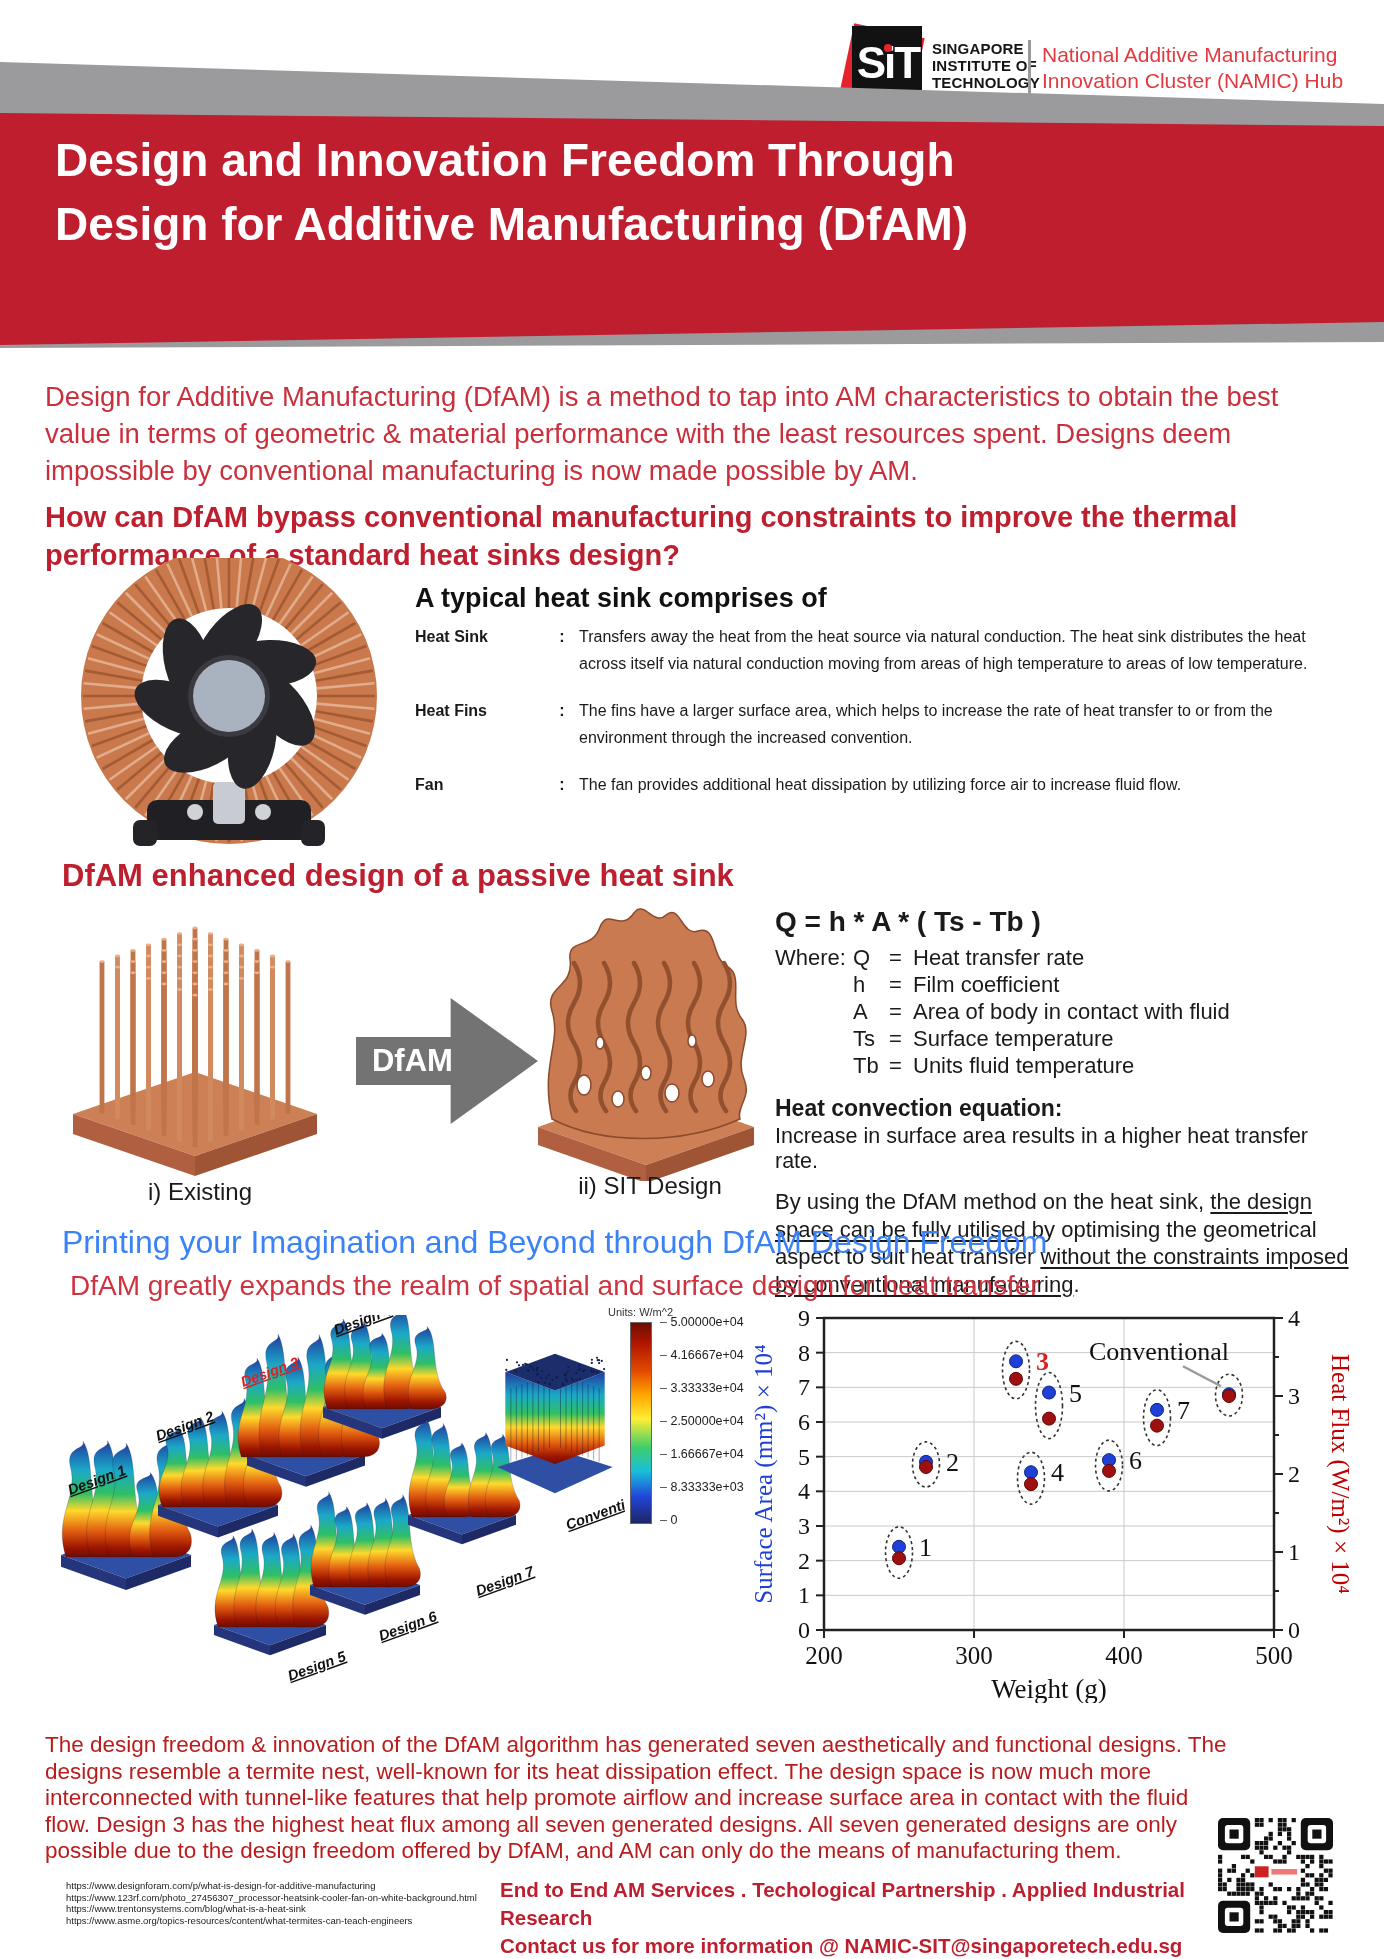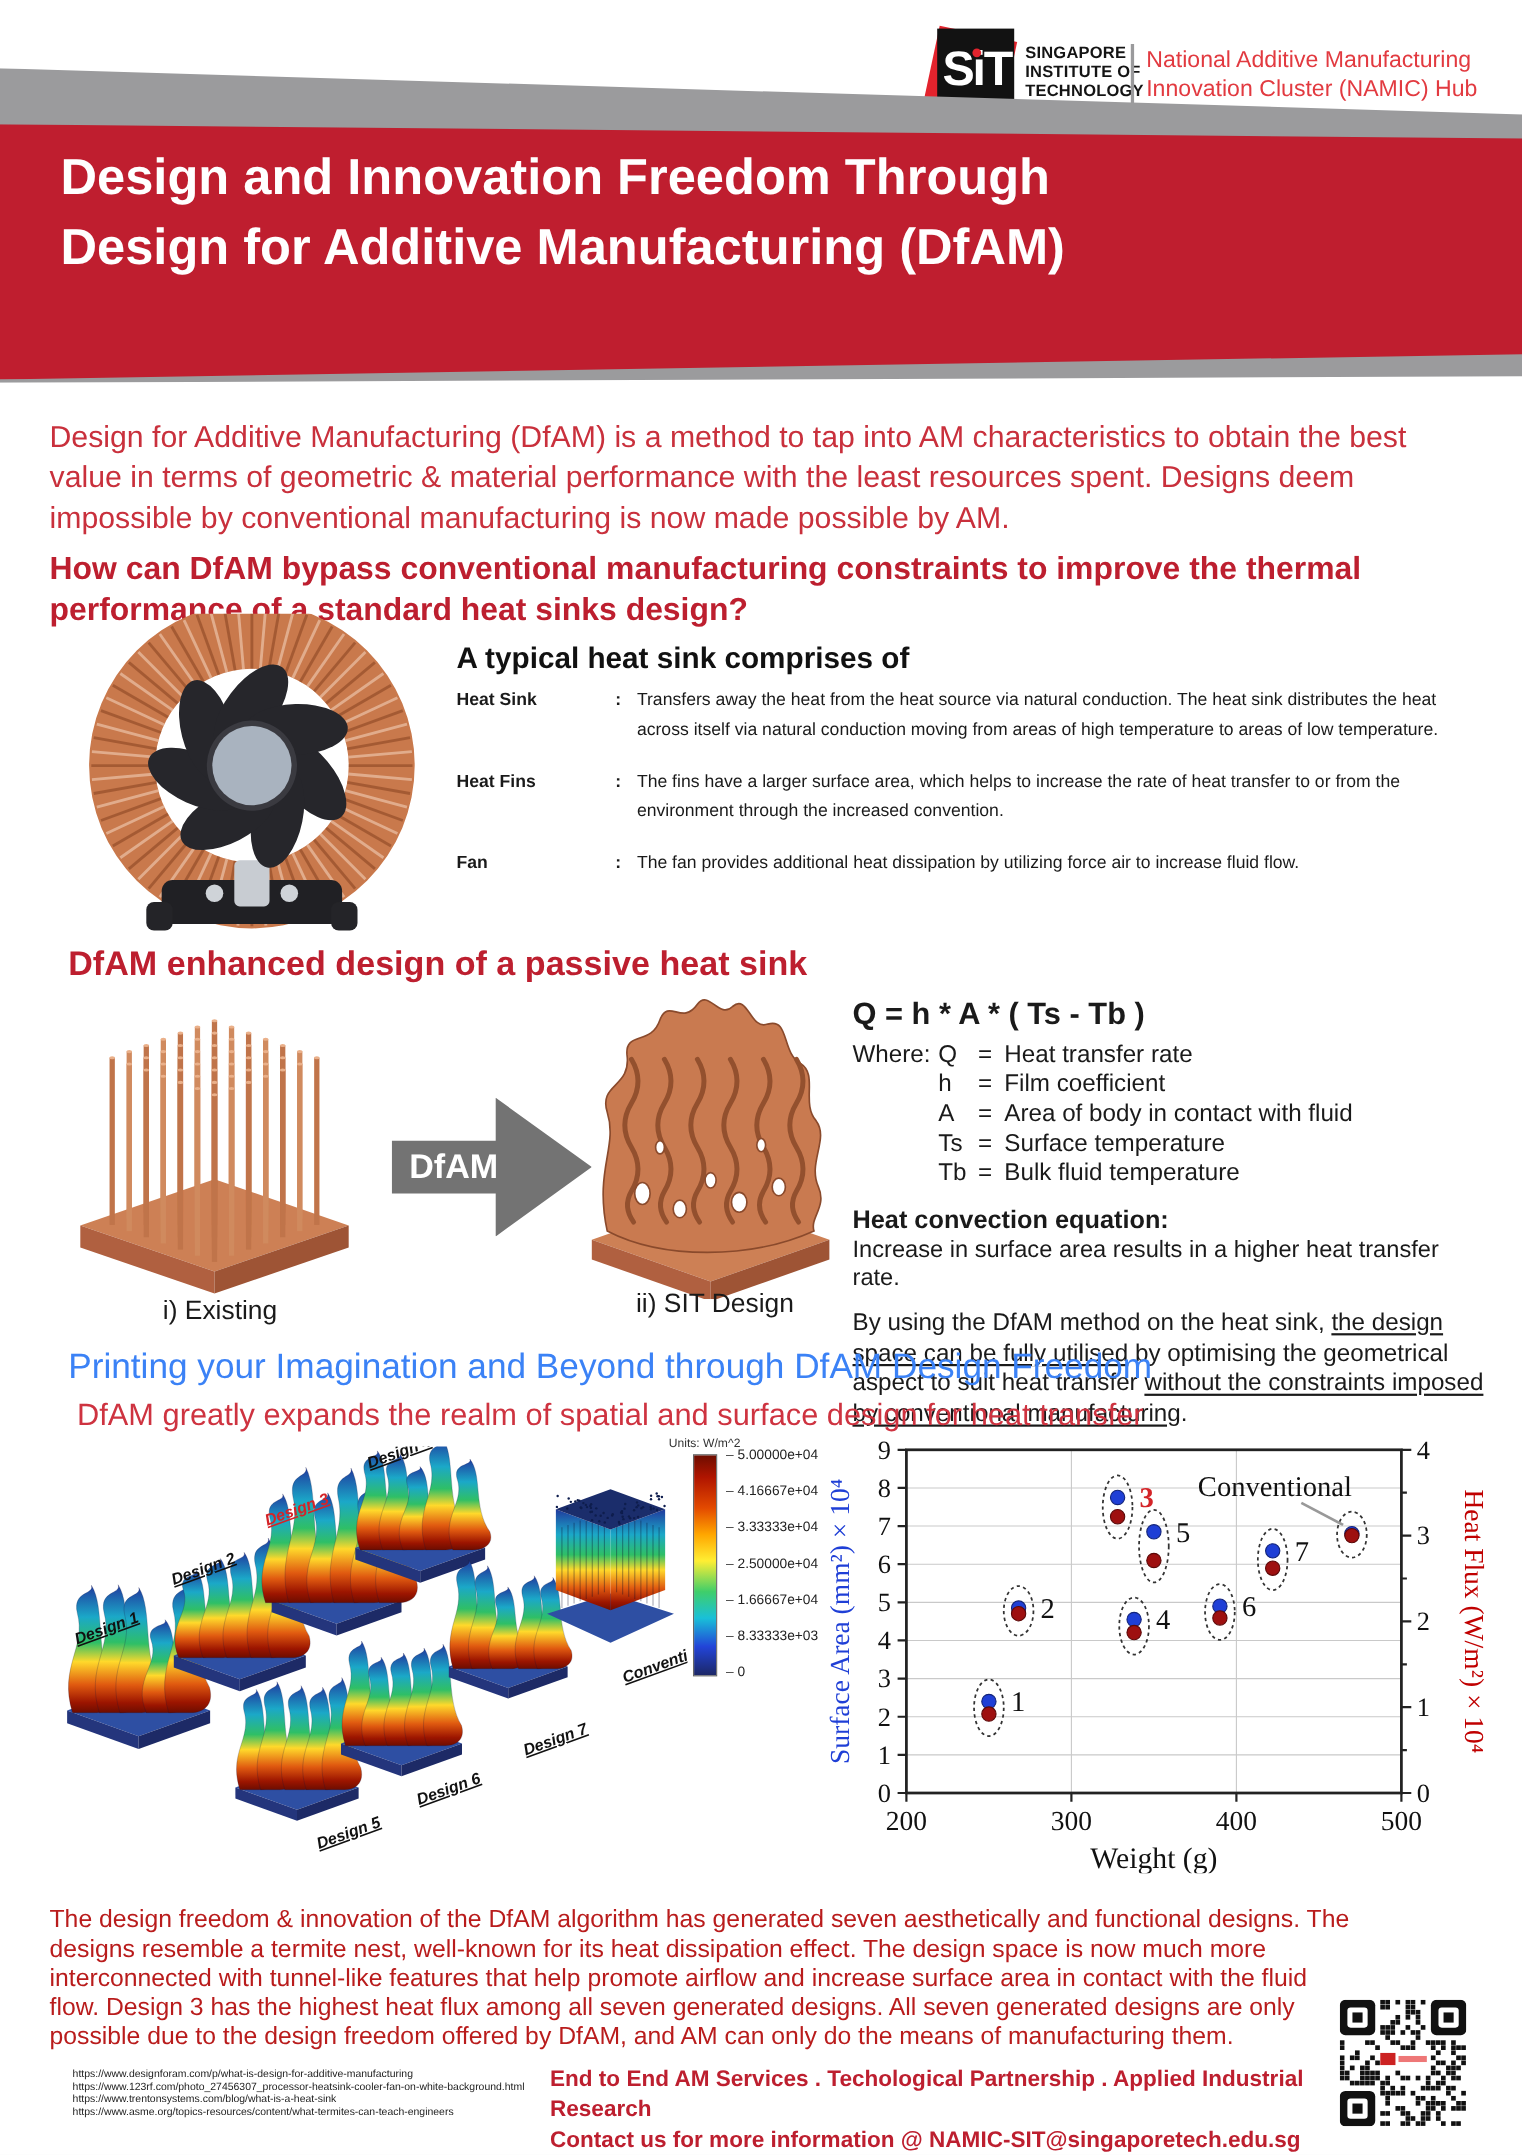--- a/index.html
+++ b/index.html
@@ -381,21 +381,21 @@
     <div class="where-row">
       <div></div>
       <div>Ts</div>
       <div>=</div>
       <div>Surface temperature</div>
     </div>
     <div class="where-row">
       <div></div>
       <div>Tb</div>
       <div>=</div>
-      <div>Bulk fluid temperature</div>
+      <div>Units fluid temperature</div>
     </div>
     <p id="convection-heading">Heat convection equation:</p>
     <p id="convection-text">Increase in surface area results in a higher heat transfer rate.</p>
     <p id="equation-note"><span>By using the DfAM method on the heat sink, </span><span class="u">the design space can be fully utilised</span><span> by optimising the geometrical aspect to suit heat transfer </span><span class="u">without the constraints imposed by conventional manufacturing</span><span>.</span></p>
   </div>
 
   <div id="printing-heading">Printing your Imagination and Beyond through DfAM Design Freedom</div>
   <div id="printing-sub">DfAM greatly expands the realm of spatial and surface design for heat transfer</div>
 
   <div id="units-label">Units: W/m^2</div>

